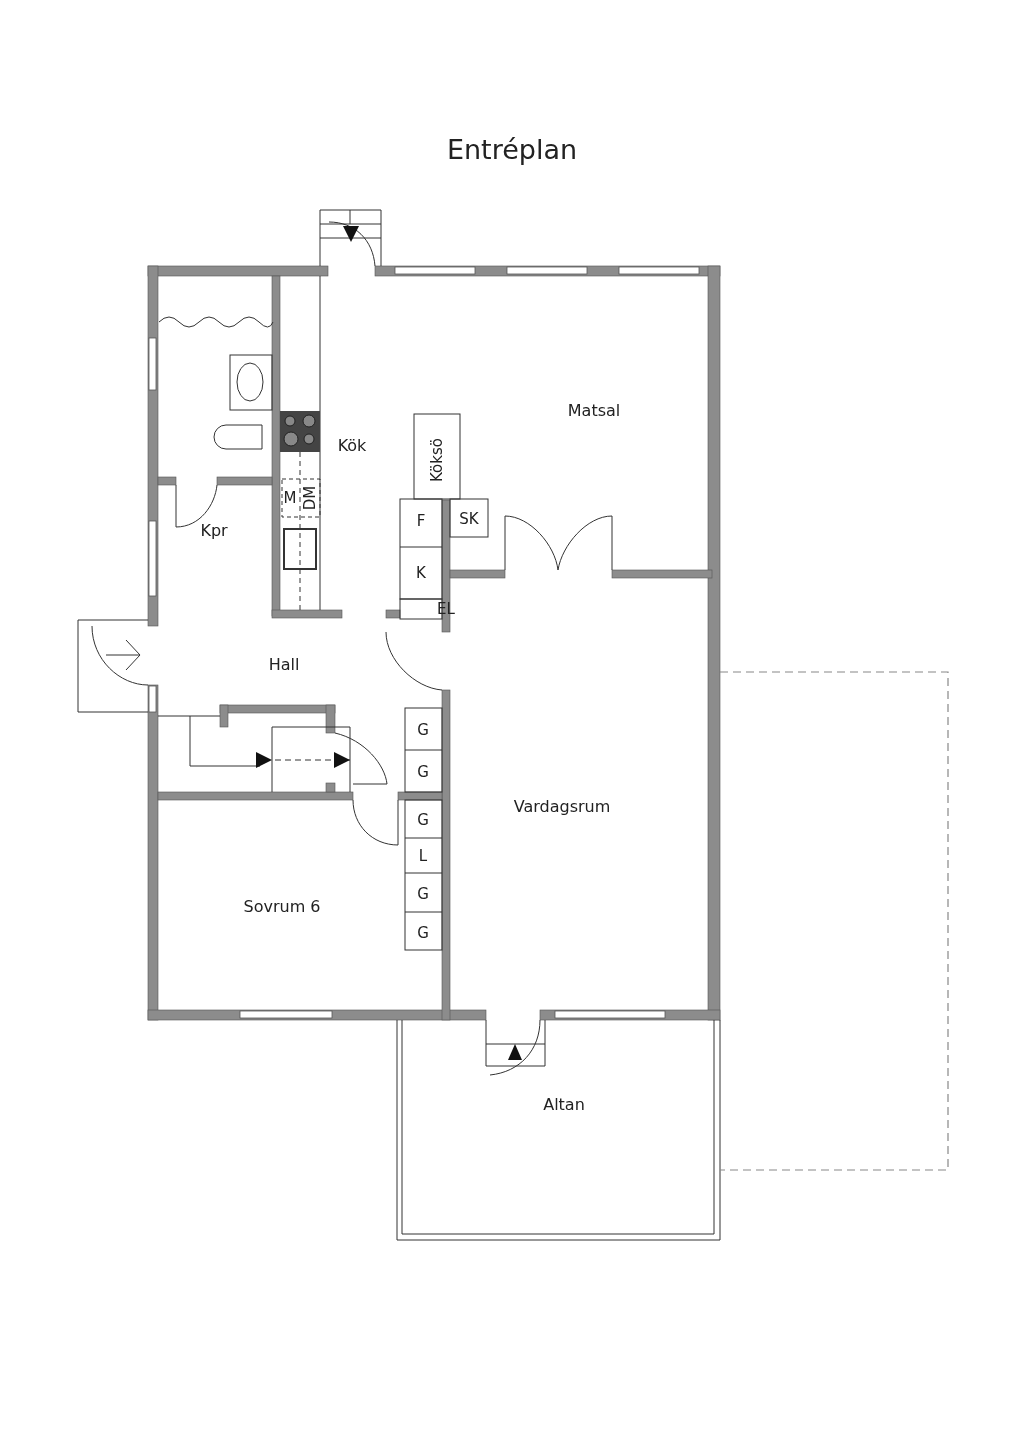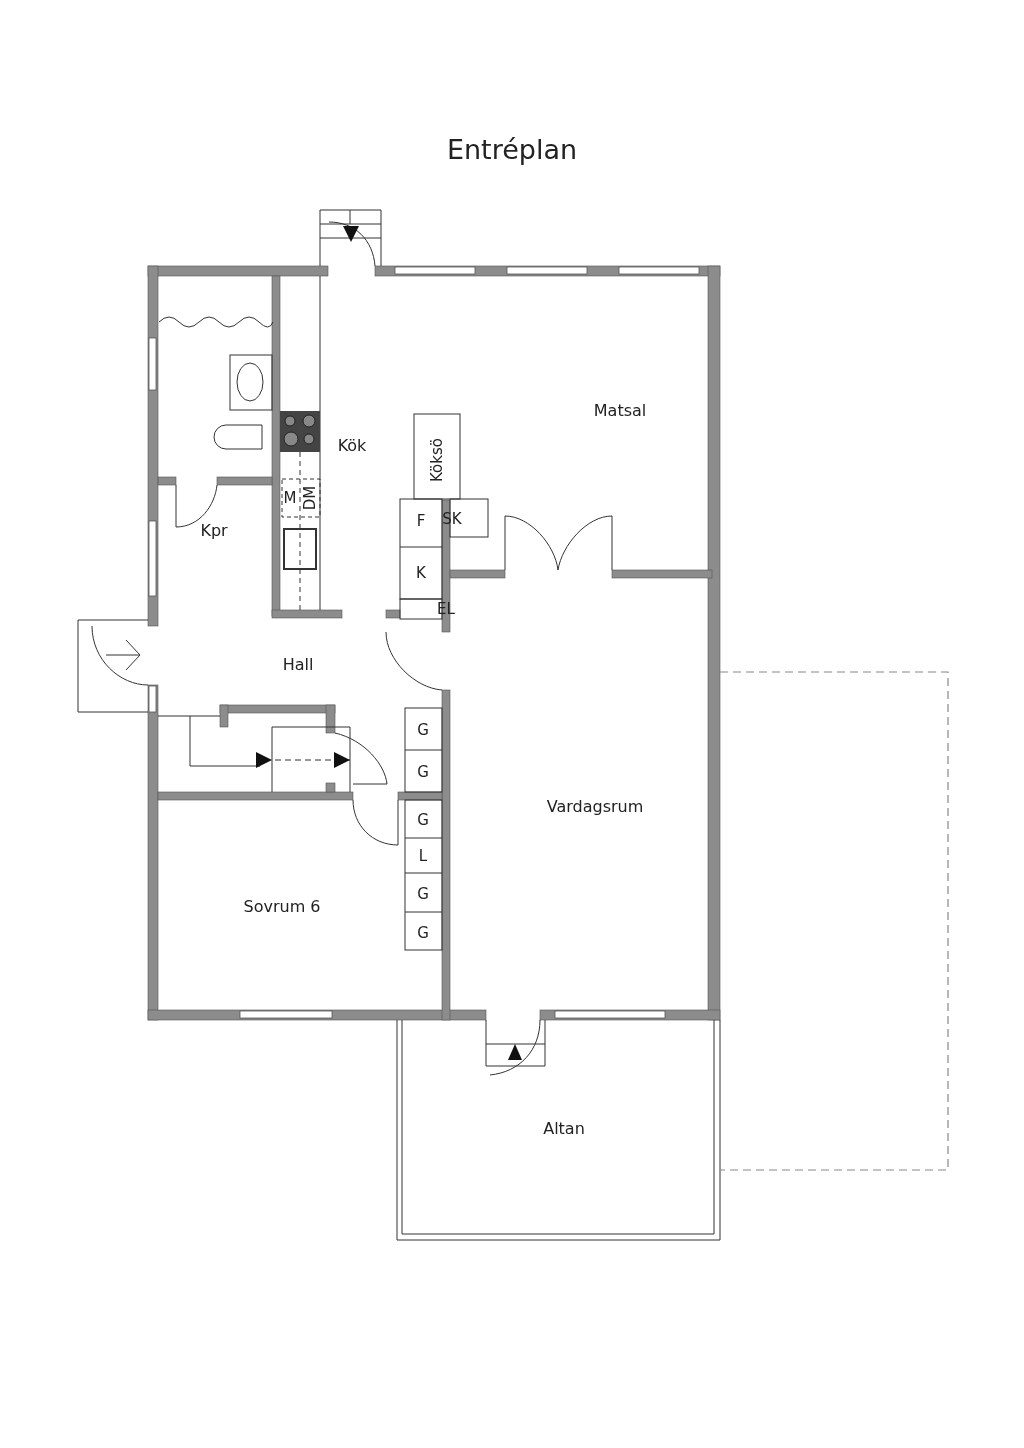--- a/index.html
+++ b/index.html
@@ -117,32 +117,32 @@
         <circle cx="290" cy="421" r="5"></circle>
         <circle cx="309" cy="421" r="6"></circle>
         <circle cx="291" cy="439" r="7"></circle>
         <circle cx="309" cy="439" r="5"></circle>
       </g>
   </g>
   <path d="M720 672 H948 V1170 H720" fill="none" stroke="#888" stroke-width="1.2" stroke-dasharray="8 5"></path>
 </svg>
 
 <div class="lbl" style="left:352px;top:445px">Kök</div>
-<div class="lbl" style="left:620px;top:410px">Matsal</div>
+<div class="lbl" style="left:594px;top:410px">Matsal</div>
 <div class="lbl" style="left:214px;top:530px">Kpr</div>
-<div class="lbl" style="left:298px;top:664px">Hall</div>
-<div class="lbl" style="left:595px;top:806px">Vardagsrum</div>
+<div class="lbl" style="left:284px;top:664px">Hall</div>
+<div class="lbl" style="left:562px;top:806px">Vardagsrum</div>
 <div class="lbl" style="left:282px;top:906px">Sovrum 6</div>
-<div class="lbl" style="left:564px;top:1128px">Altan</div>
+<div class="lbl" style="left:564px;top:1104px">Altan</div>
 
 <div class="app rot" style="left:437px;top:460px">Köksö</div>
 <div class="app" style="left:290px;top:498px">M</div>
 <div class="app rot" style="left:310px;top:498px">DM</div>
 <div class="app" style="left:421px;top:521px">F</div>
-<div class="app" style="left:452px;top:519px">SK</div>
+<div class="app" style="left:469px;top:519px">SK</div>
 <div class="app" style="left:421px;top:573px">K</div>
 <div class="app" style="left:446px;top:609px">EL</div>
 <div class="app" style="left:423px;top:730px">G</div>
 <div class="app" style="left:423px;top:772px">G</div>
 <div class="app" style="left:423px;top:820px">G</div>
 <div class="app" style="left:423px;top:856px">L</div>
 <div class="app" style="left:423px;top:894px">G</div>
 <div class="app" style="left:423px;top:933px">G</div>
 
 </body></html>

